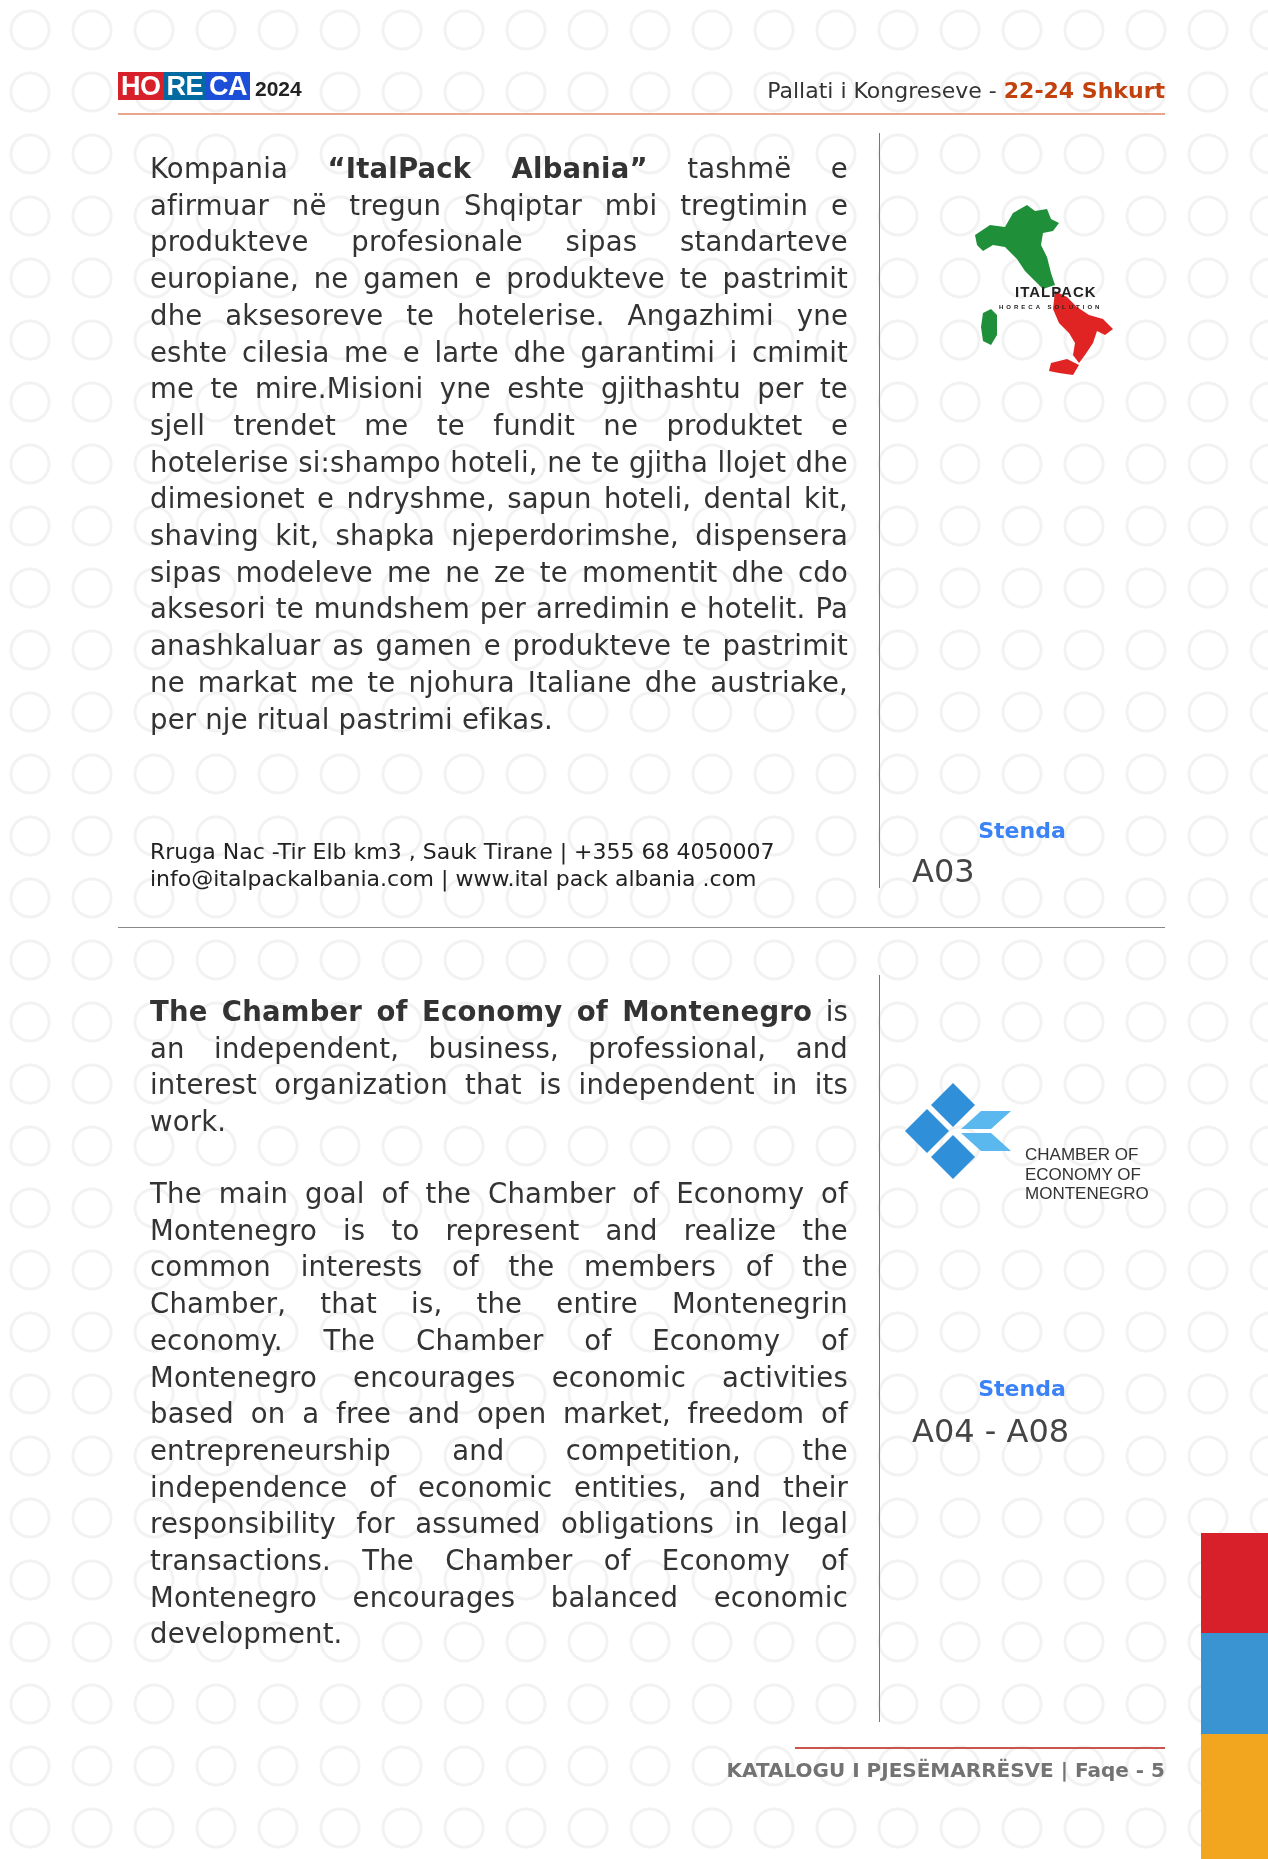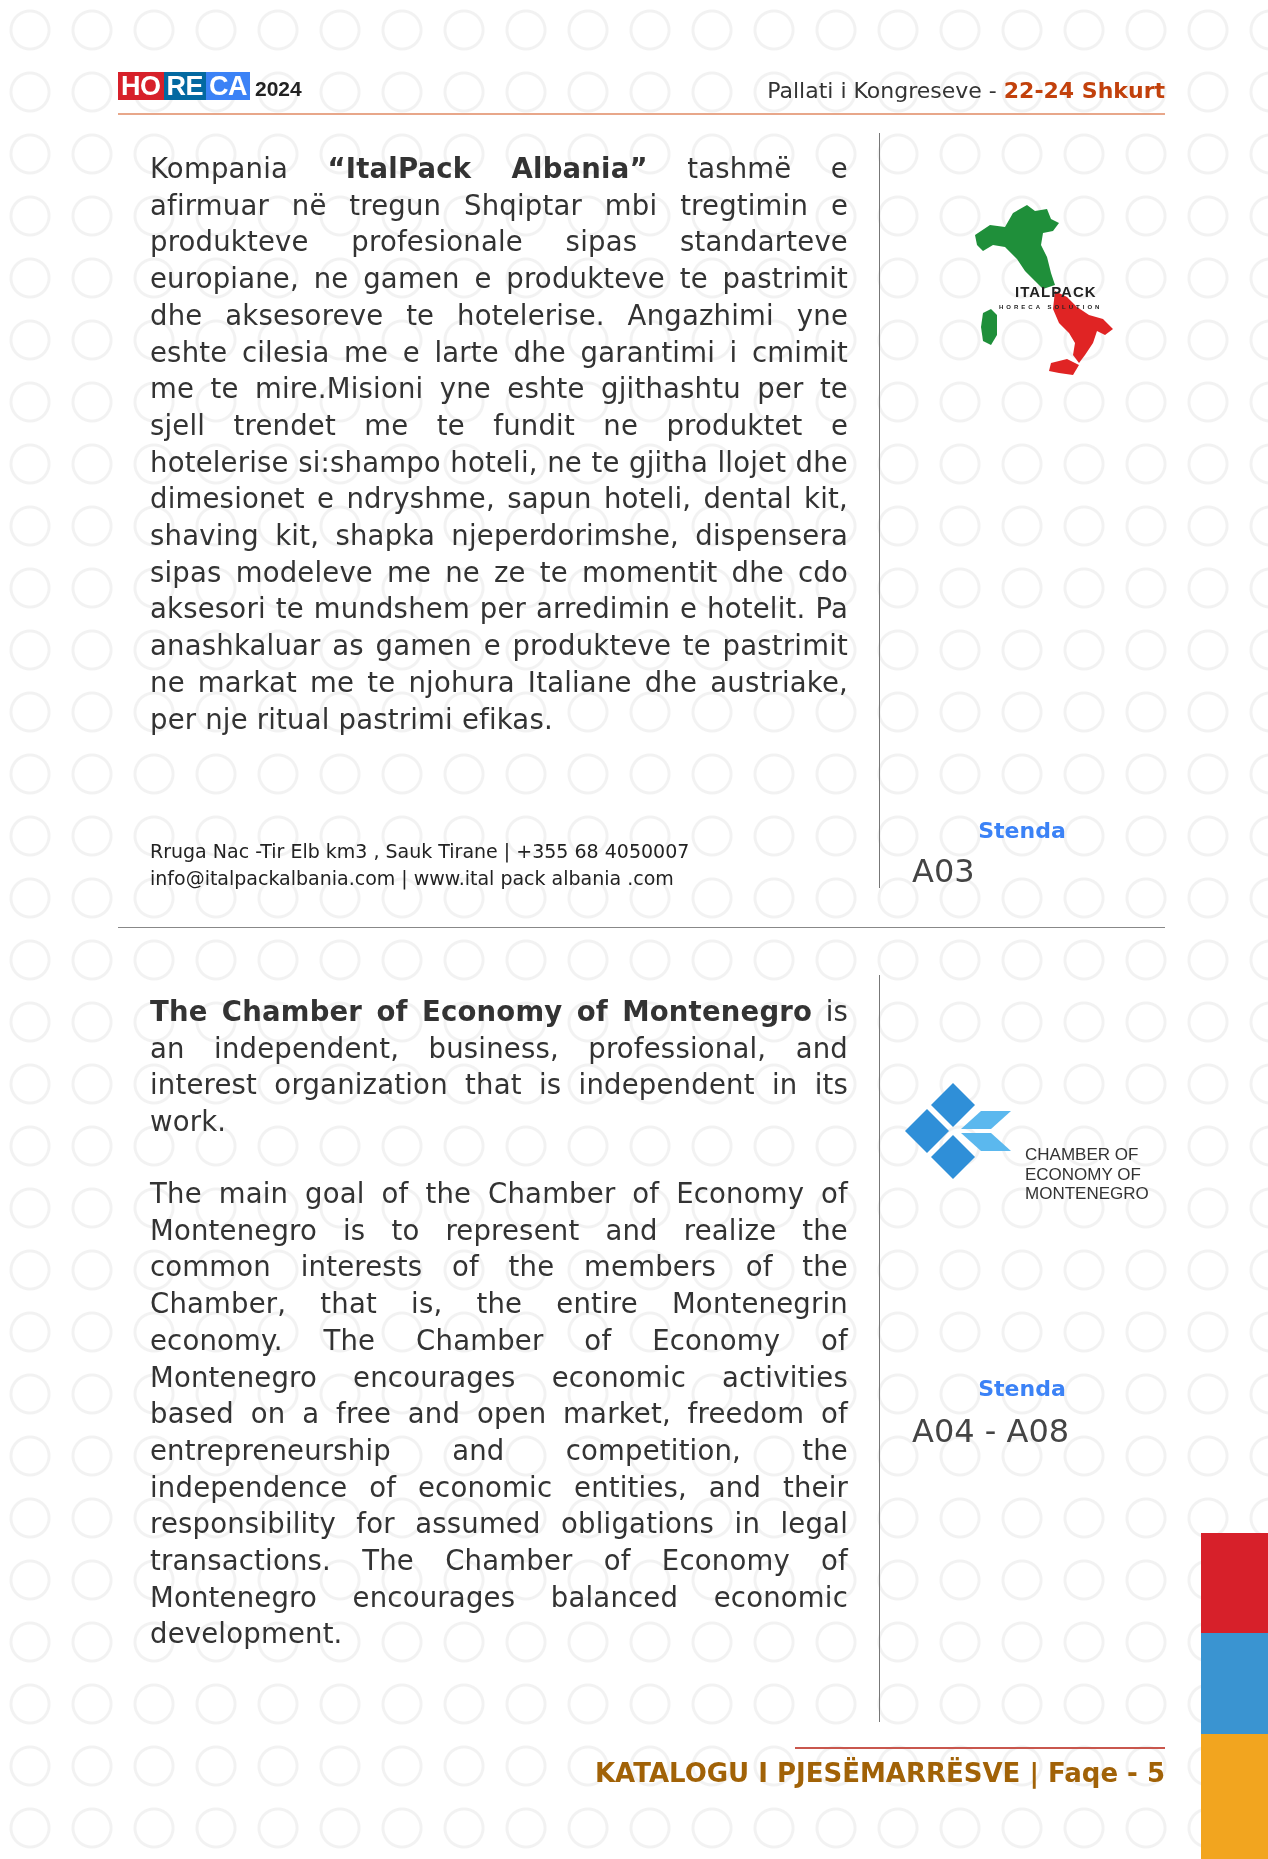--- a/index.html
+++ b/index.html
@@ -18,45 +18,45 @@
     opacity: 0.9;
   }
   .layer { position: absolute; z-index: 1; }
 
   
   .logo { left: 118px; top: 72px; display: flex; align-items: flex-end; }
   .logo-box { display: flex; height: 28px; border-radius: 7px; }
   .logo-seg { color: #fff; font-family: "Liberation Sans", sans-serif; font-weight: bold; font-size: 27px; line-height: 28px; padding: 0 3px; letter-spacing: -0.5px; }
   .seg-ho { background: #d7202a; }
   .seg-re { background: #0369a1; }
-  .seg-ca { background: #3b82f6; }
+  .seg-ca { background: #1d4ed8; }
   .logo-year { font-family: "Liberation Sans", sans-serif; font-weight: bold; font-size: 21px; color: #222; margin-left: 5px; line-height: 22px; }
   .header-right { right: 103px; top: 78px; font-size: 22px; color: #333; white-space: nowrap; }
   .header-right b { font-weight: bold; color: #c2410c; }
   .header-line { left: 118px; top: 113px; width: 1047px; height: 2px; background: #e8a78a; }
 
   
   .para { left: 150px; width: 698px; font-size: 27.5px; line-height: 36.7px; text-align: justify; color: #333; letter-spacing: 0.2px; }
   .para b { font-weight: bold; color: #333; }
   .para1 { top: 150px; }
-  .contact { left: 150px; top: 838px; font-size: 19px; line-height: 27px; color: #222; }
+  .contact { left: 150px; top: 838px; font-size: 22px; line-height: 27px; color: #222; }
   .vline { left: 879px; width: 1px; background: #777; }
   .vline1 { top: 133px; height: 755px; }
   .vline2 { top: 975px; height: 747px; }
   .hdivider { left: 118px; top: 927px; width: 1047px; height: 1px; background: #888; }
 
   .stenda-label { width: 180px; left: 932px; text-align: center; font-weight: bold; font-size: 22px; color: #3b82f6; }
   .stenda-val { width: 220px; left: 912px; font-size: 32px; color: #444; }
 
   .para2 { top: 993px; }
   .para3 { top: 1175px; }
 
   
   .footer-line { left: 795px; top: 1747px; width: 370px; height: 2px; background: #c9574d; }
-  .footer-text { right: 103px; top: 1758px; font-weight: bold; font-size: 26px; color: #a16207; white-space: nowrap; }
+  .footer-text { right: 103px; top: 1758px; font-weight: bold; font-size: 20px; color: #737373; white-space: nowrap; }
   .color-bar { left: 1201px; width: 67px; }
   .cb-red { top: 1533px; height: 100px; background: #d7202a; }
   .cb-blue { top: 1633px; height: 101px; background: #3a94d1; }
   .cb-orange { top: 1734px; height: 125px; background: #f2a51f; }
 
   
   .italpack-logo { left: 955px; top: 195px; width: 170px; height: 185px; }
   .chamber-logo { left: 905px; top: 1075px; width: 240px; height: 110px; }
   .chamber-text { position: absolute; left: 120px; top: 26px; font-family: "Liberation Sans", sans-serif; font-size: 17px; line-height: 19.5px; color: #333; margin-top: 44px; }
 </style>

